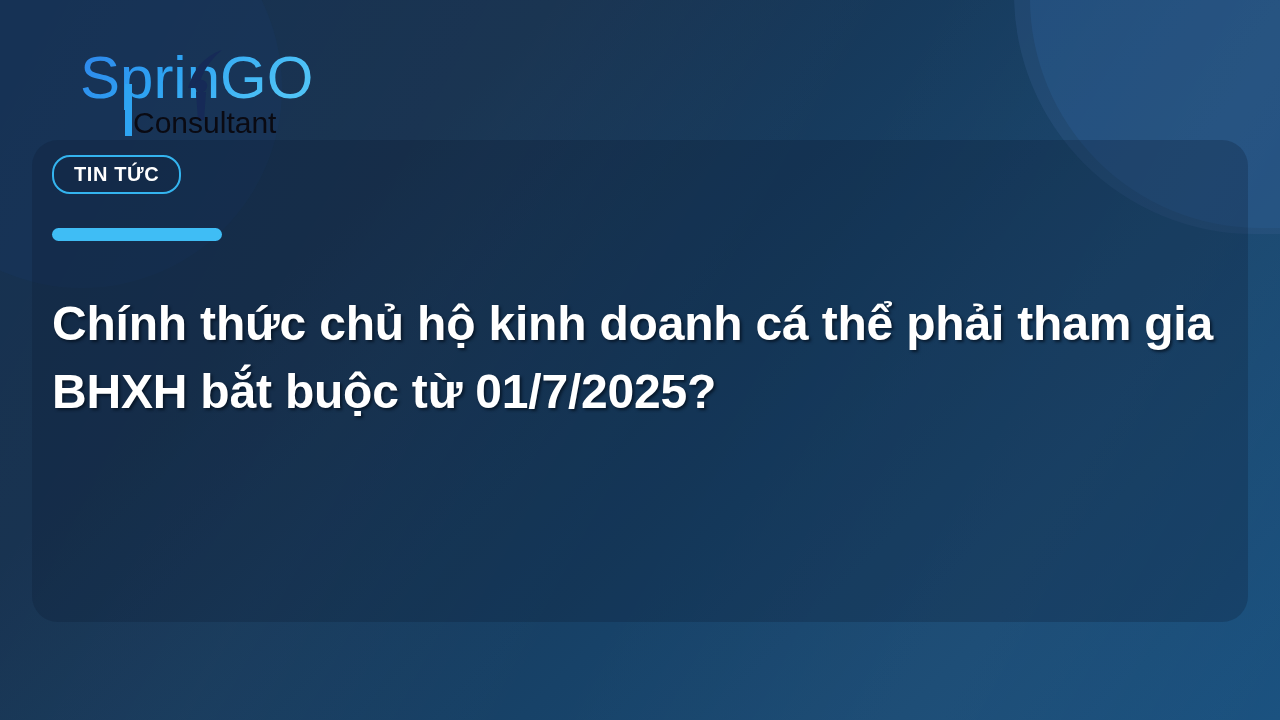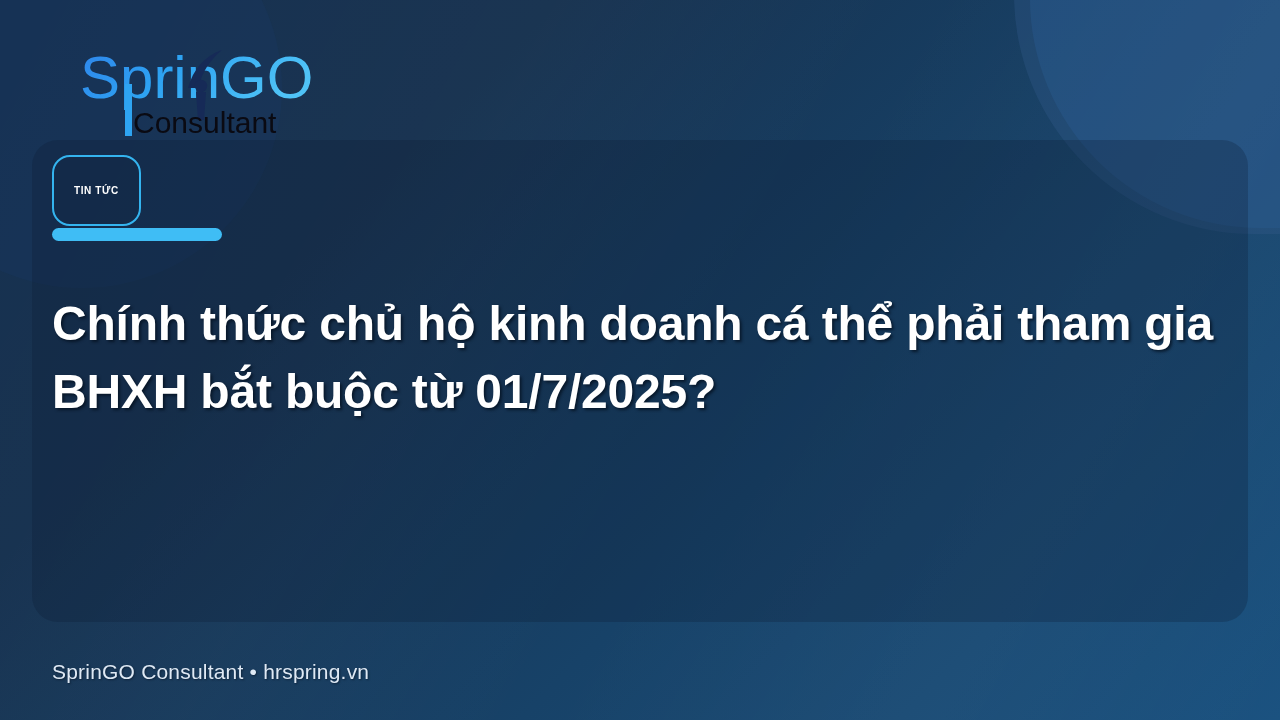--- a/index.html
+++ b/index.html
@@ -81,25 +81,25 @@
 
   
   .badge {
     position: absolute;
     left: 52px;
     top: 155px;
     display: inline-flex;
     align-items: center;
     justify-content: center;
     height: 35px;
-    padding: 16px 20px;
+    padding: 0 20px;
     border: 2px solid #34b4ef;
     border-radius: 18px;
     color: #ffffff;
-    font-size: 10px;
+    font-size: 20px;
     font-weight: bold;
     letter-spacing: 0.6px;
     background: rgba(16, 40, 70, 0.35);
   }
 
   
   .accent-bar {
     position: absolute;
     left: 52px;
     top: 228px;
@@ -167,15 +167,14 @@
       <rect x="45" y="36" width="7" height="52" fill="#2ea4f2"></rect>
     </svg>
   </div>
 
   <div class="badge">TIN TỨC</div>
 
   <div class="accent-bar"></div>
 
   <h1 class="headline">Chính thức chủ hộ kinh doanh cá thể phải tham gia BHXH bắt buộc từ 01/7/2025?</h1>
 
-  <div class="footer">SprinGO Consultant • hrspring.vn</div>
 
 </div>
 
 </body></html>

